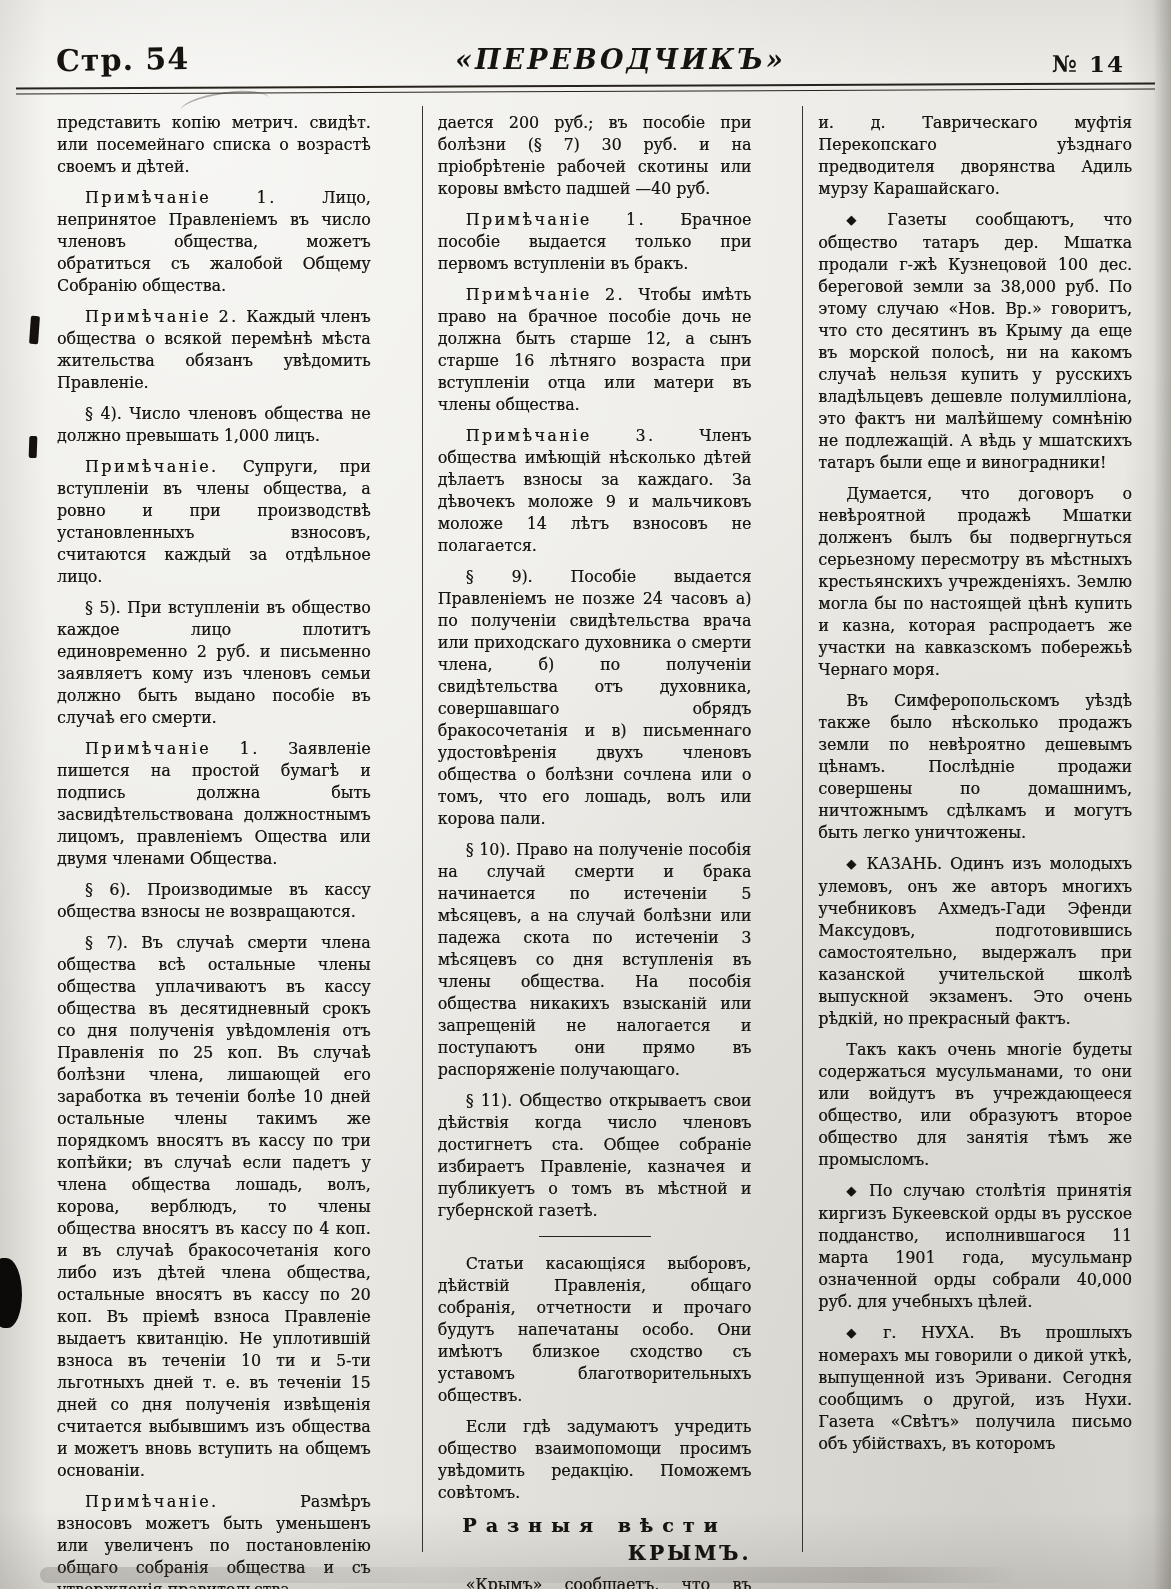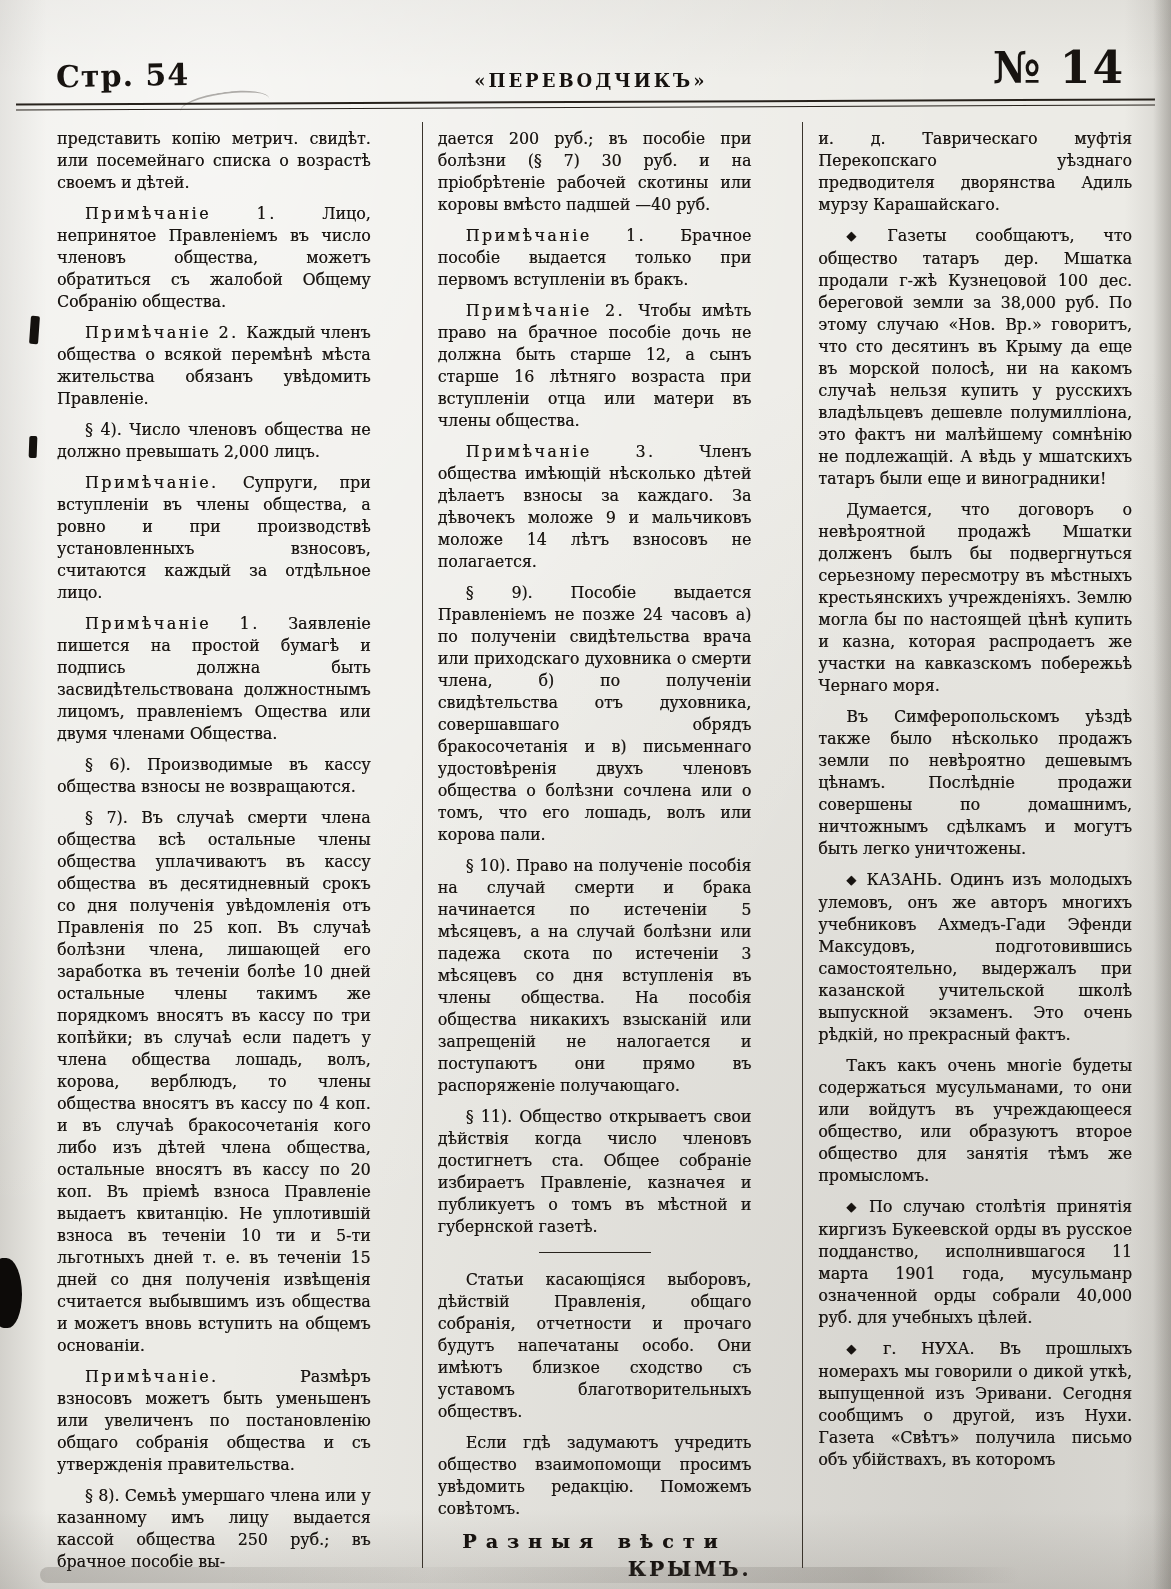--- a/index.html
+++ b/index.html
@@ -23,22 +23,22 @@
   }
 
   
   .header {
     display: flex;
     align-items: flex-end;
     justify-content: space-between;
     padding: 42px 46px 6px 56px;
   }
   .page-label  { font-size: 30px; font-weight: bold; letter-spacing: 1px; transform: rotate(-1deg); }
-  .masthead    { font-size: 18px; font-weight: bold; letter-spacing: 3px; padding-bottom: 2px; }
-  .issue       { font-size: 44px; font-weight: bold; letter-spacing: 2px; }
+  .masthead    { font-size: 27px; font-weight: bold; letter-spacing: 3px; padding-bottom: 2px; font-style: italic; }
+  .issue       { font-size: 23px; font-weight: bold; letter-spacing: 2px; }
 
   .double-rule {
     margin: 2px 16px 0 16px;
     height: 7px;
     border-top: 2.5px solid #27221c;
     border-bottom: 1.5px solid #27221c;
     transform: rotate(-0.25deg);
   }
 
   
@@ -117,22 +117,23 @@
     <div class="issue">№ 14</div>
   </div>
 
   <div class="double-rule"></div>
 
   <div class="columns">
     <div class="col">
         <p class="no-indent">представить копію метрич. свидѣт. или посемейнаго списка о возрастѣ своемъ и дѣтей.</p>
         <p><span class="note-label">Примѣчаніе 1. </span>Лицо, непринятое Правленіемъ въ число членовъ общества, можетъ обратиться съ жалобой Общему Собранію общества.</p>
         <p><span class="note-label">Примѣчаніе 2. </span>Каждый членъ общества о всякой перемѣнѣ мѣста жительства обязанъ увѣдомить Правленіе.</p>
-        <p>§ 4). Число членовъ общества не должно превышать 2,000 лицъ.</p>
+        <p>§ 4). Число членовъ общества не должно превышать 1,000 лицъ.</p>
         <p><span class="note-label">Примѣчаніе. </span>Супруги, при вступленіи въ члены общества, а ровно и при производствѣ установленныхъ взносовъ, считаются каждый за отдѣльное лицо.</p>
+        <p>§ 5). При вступленіи въ общество каждое лицо плотитъ единовременно 2 руб. и письменно заявляетъ кому изъ членовъ семьи должно быть выдано пособіе въ случаѣ его смерти.</p>
         <p><span class="note-label">Примѣчаніе 1. </span>Заявленіе пишется на простой бумагѣ и подпись должна быть засвидѣтельствована должностнымъ лицомъ, правленіемъ Ощества или двумя членами Общества.</p>
         <p>§ 6). Производимые въ кассу общества взносы не возвращаются.</p>
         <p>§ 7). Въ случаѣ смерти члена общества всѣ остальные члены общества уплачиваютъ въ кассу общества въ десятидневный срокъ со дня полученія увѣдомленія отъ Правленія по 25 коп. Въ случаѣ болѣзни члена, лишающей его заработка въ теченіи болѣе 10 дней остальные члены такимъ же порядкомъ вносятъ въ кассу по три копѣйки; въ случаѣ если падетъ у члена общества лошадь, волъ, корова, верблюдъ, то члены общества вносятъ въ кассу по 4 коп. и въ случаѣ бракосочетанія кого либо изъ дѣтей члена общества, остальные вносятъ въ кассу по 20 коп. Въ пріемѣ взноса Правленіе выдаетъ квитанцію. Не уплотившій взноса въ теченіи 10 ти и 5-ти льготныхъ дней т. е. въ теченіи 15 дней со дня полученія извѣщенія считается выбывшимъ изъ общества и можетъ вновь вступить на общемъ основаніи.</p>
         <p><span class="note-label">Примѣчаніе. </span>Размѣръ взносовъ можетъ быть уменьшенъ или увеличенъ по постановленію общаго собранія общества и съ утвержденія правительства.</p>
         <p>§ 8). Семьѣ умершаго члена или у казанному имъ лицу выдается кассой общества 250 руб.; въ брачное пособіе вы-</p>
       </div>
     <div class="col">
         <p class="no-indent">дается 200 руб.; въ пособіе при болѣзни (§ 7) 30 руб. и на пріобрѣтеніе рабочей скотины или коровы вмѣсто падшей —40 руб.</p>
         <p><span class="note-label">Примѣчаніе 1. </span>Брачное пособіе выдается только при первомъ вступленіи въ бракъ.</p>
         <p><span class="note-label">Примѣчаніе 2. </span>Чтобы имѣть право на брачное пособіе дочь не должна быть старше 12, а сынъ старше 16 лѣтняго возраста при вступленіи отца или матери въ члены общества.</p>

